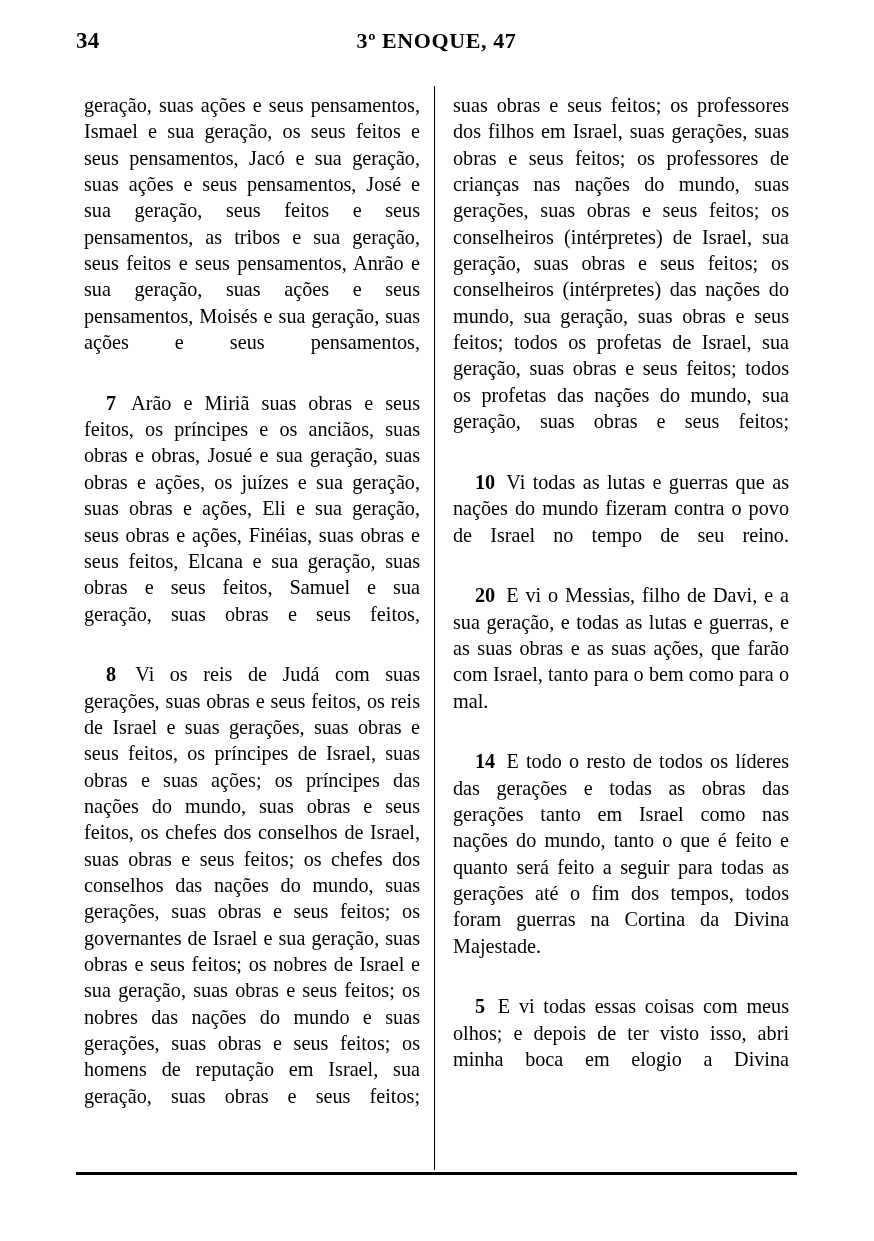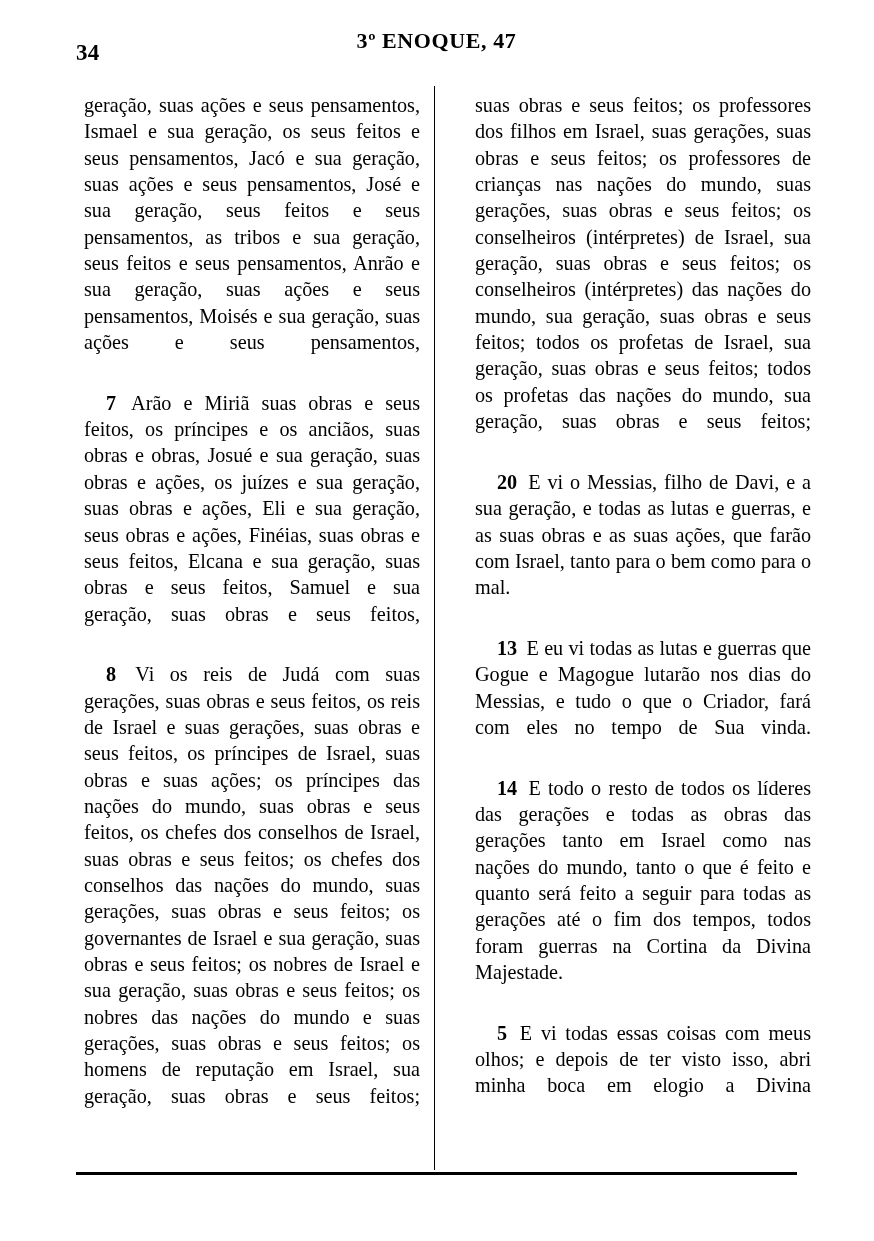--- a/index.html
+++ b/index.html
@@ -22,21 +22,21 @@
   .header {
     position: absolute;
     left: 76px;
     top: 26px;
     width: 721px;
     height: 34px;
   }
   .header .folio {
     position: absolute;
     left: 0;
-    top: 12px;
+    top: 0;
     font-size: 23px;
     font-weight: bold;
     line-height: 30px;
     letter-spacing: 0.2px;
   }
   .header .runhead {
     position: absolute;
     left: 0;
     right: 0;
     top: 0;
@@ -62,21 +62,21 @@
     height: 1086px;
     overflow: hidden;
     font-size: 20.2px;
     line-height: 26.35px;
     text-align: justify;
     text-justify: inter-word;
     hyphens: manual;
     -webkit-hyphens: manual;
   }
   .col-left  { left: 0; }
-  .col-right { left: 391px; width: 352px; }
+  .col-right { left: 369px; width: 352px; }
 
   
   .col-divider {
     position: absolute;
     left: 358px;
     top: 2px;
     width: 1.4px;
     height: 1084px;
     background: #000000;
   }
@@ -131,25 +131,25 @@
 
       <p class="verse"><span class="vnum">7 </span> <span>Arão e Miriã suas obras e seus feitos, os príncipes e os anciãos, suas obras e obras, Josué e sua geração, suas obras e ações, os juízes e sua geração, suas obras e ações, Eli e sua geração, seus obras e ações, Finéias, suas obras e seus feitos, Elcana e sua geração, suas obras e seus feitos, Samuel e sua geração, suas obras e seus feitos,</span></p>
 
       <p class="verse"><span class="vnum">8 </span> <span>Vi os reis de Judá com suas gerações, suas obras e seus feitos, os reis de Israel e suas gerações, suas obras e seus feitos, os príncipes de Israel, suas obras e suas ações; os príncipes das nações do mundo, suas obras e seus feitos, os chefes dos conselhos de Israel, suas obras e seus feitos; os chefes dos conselhos das nações do mundo, suas gerações, suas obras e seus feitos; os governantes de Israel e sua geração, suas obras e seus feitos; os nobres de Israel e sua geração, suas obras e seus feitos; os nobres das nações do mundo e suas gerações, suas obras e seus feitos; os homens de reputação em Israel, sua geração, suas obras e seus feitos;</span></p>
 
     </div>
 
     <div class="col col-right">
       <p class="cont">suas obras e seus feitos; os professores dos filhos em Israel, suas gerações, suas obras e seus feitos; os professores de crianças nas nações do mundo, suas gerações, suas obras e seus feitos; os conselheiros (intérpretes) de Israel, sua geração, suas obras e seus feitos; os conselheiros (intérpretes) das nações do mundo, sua geração, suas obras e seus feitos; todos os profetas de Israel, sua geração, suas obras e seus feitos; todos os profetas das nações do mundo, sua geração, suas obras e seus feitos;</p>
 
+      <p class="verse"><span class="vnum">10 </span> <span>Vi todas as lutas e guerras que as nações do mundo fizeram contra o povo de Israel no tempo de seu reino.</span></p>
 
 
       <p class="verse"><span class="vnum">20 </span> <span>E vi o Messias, filho de Davi, e a sua geração, e todas as lutas e guerras, e as suas obras e as suas ações, que farão com Israel, tanto para o bem como para o mal.</span></p>
 
-      <p class="verse"><span class="vnum">13 </span> <span>E eu vi todas as lutas e guerras que Gogue e Magogue lutarão nos dias do Messias, e tudo o que o Criador, fará com eles no tempo de Sua vinda.</span></p>
 
       <p class="verse"><span class="vnum">14 </span> <span>E todo o resto de todos os líderes das gerações e todas as obras das gerações tanto em Israel como nas nações do mundo, tanto o que é feito e quanto será feito a seguir para todas as gerações até o fim dos tempos, todos foram guerras na Cortina da Divina Majestade.</span></p>
 
       <p class="verse"><span class="vnum">5 </span> <span>E vi todas essas coisas com meus olhos; e depois de ter visto isso, abri minha boca em elogio a Divina</span></p>
     </div>
 
   </div>
 
   <div class="bottom-rule"></div>
 

